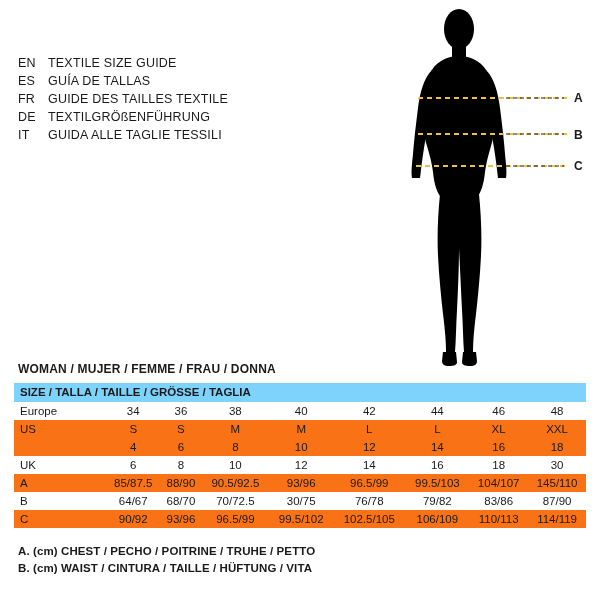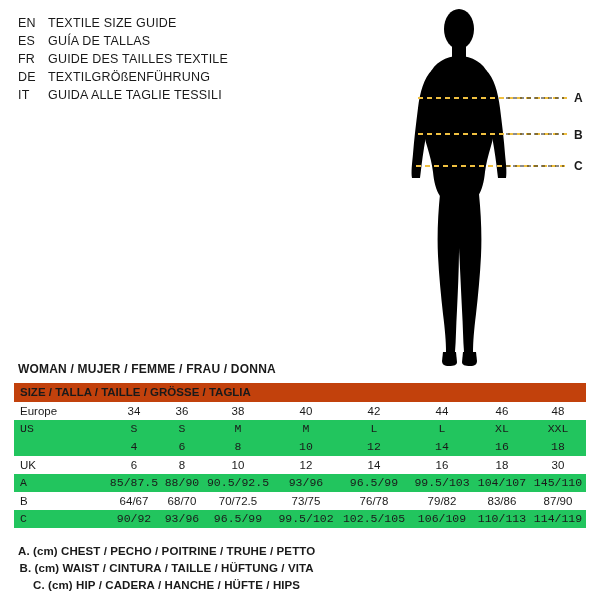--- a/index.html
+++ b/index.html
@@ -27,20 +27,21 @@
     display: flex;
     align-items: baseline;
     height: 18px;
     font-size: 12.5px;
     letter-spacing: 0.2px;
   }
   .lang-code {
     width: 30px;
     flex: 0 0 30px;
     font-size: 12.5px;
+    margin-top: 40px;
   }
   .lang-text {
     white-space: nowrap;
   }
 
   
   .figure-wrap {
     position: absolute;
     right: 0;
     top: 0;
@@ -87,48 +88,46 @@
     text-align: center;
     white-space: nowrap;
   }
   table.size-table td.rowlabel {
     text-align: left;
     padding-left: 6px;
     width: 86px;
     margin-left: 7px;
   }
   tr.header-row td {
-    background: #c2410c;
+    background: #7dd3fc;
     font-weight: bold;
     text-align: left;
     padding-left: 6px;
     height: 19px;
     line-height: 19px;
   }
   tr.shade td {
-    background: #22c55e;
-    font-family: Liberation Mono, monospace;
+    background: #f97316;
   }
   tr.plain td {
     background: #ffffff;
   }
 
   
   .notes {
     position: absolute;
     left: 18px;
     top: 543px;
     font-size: 11.5px;
     font-weight: bold;
     letter-spacing: 0.1px;
   }
   .notes div {
     height: 17px;
     line-height: 17px;
-    text-align: center;
   }
 </style>
 </head>
 <body>
 
 <div class="lang-block">
   <div class="lang-row">
     <span class="lang-code">EN</span>
     <span class="lang-text">TEXTILE SIZE GUIDE</span>
   </div>
@@ -270,21 +269,21 @@
       <td>96.5/99</td>
       <td>99.5/103</td>
       <td>104/107</td>
       <td>145/110</td>
     </tr>
     <tr class="plain">
       <td class="rowlabel">B</td>
       <td>64/67</td>
       <td>68/70</td>
       <td>70/72.5</td>
-      <td>73/75</td>
+      <td>30/75</td>
       <td>76/78</td>
       <td>79/82</td>
       <td>83/86</td>
       <td>87/90</td>
     </tr>
     <tr class="shade">
       <td class="rowlabel">C</td>
       <td>90/92</td>
       <td>93/96</td>
       <td>96.5/99</td>
@@ -293,14 +292,13 @@
       <td>106/109</td>
       <td>110/113</td>
       <td>114/119</td>
     </tr>
   </tbody>
 </table>
 
 <div class="notes">
   <div>A. (cm) CHEST / PECHO / POITRINE / TRUHE / PETTO</div>
   <div>B. (cm) WAIST / CINTURA / TAILLE / HÜFTUNG / VITA</div>
-  <div>C. (cm) HIP / CADERA / HANCHE / HÜFTE / HIPS</div>
 </div>
 
 </body></html>

